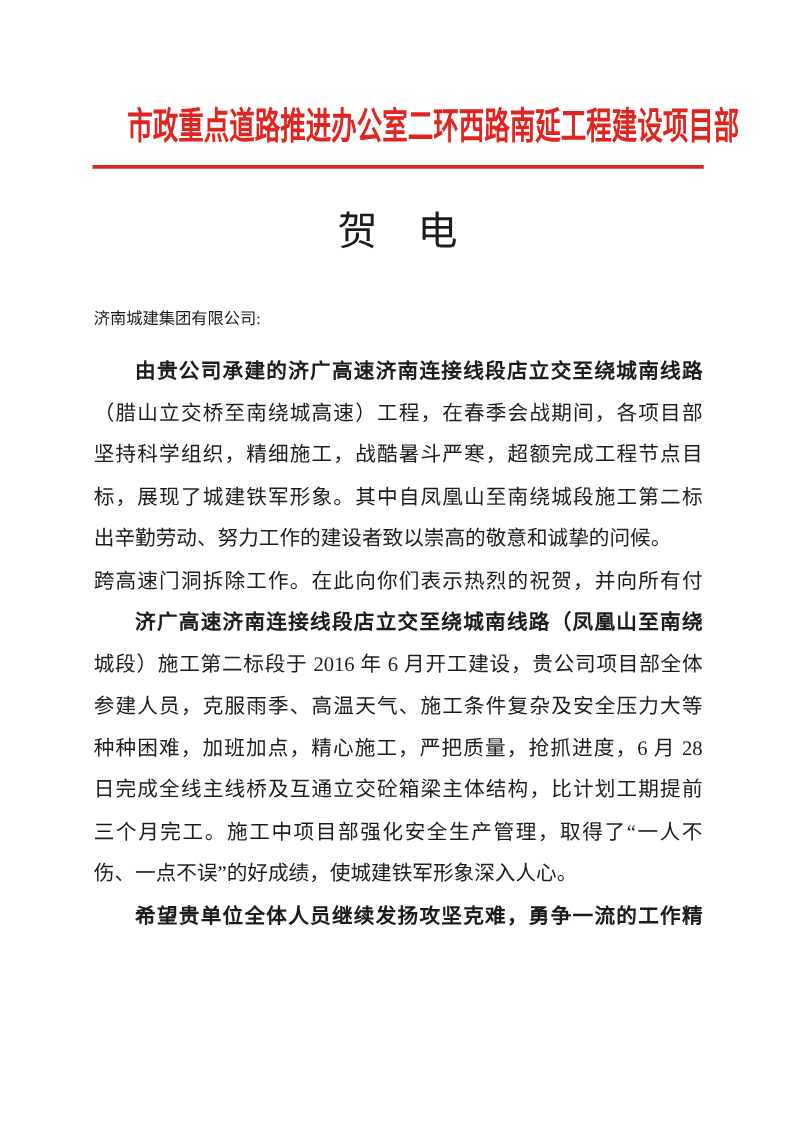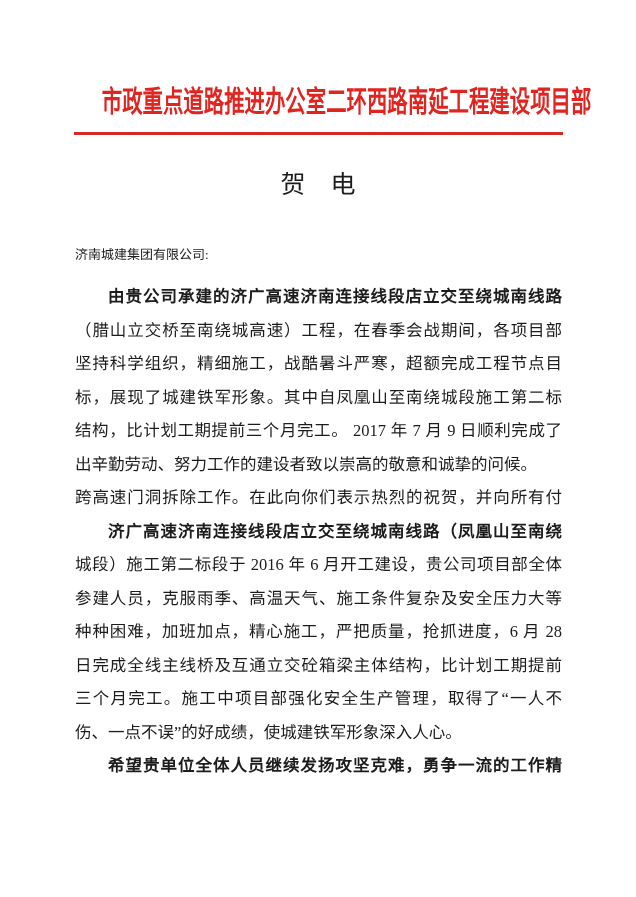--- a/index.html
+++ b/index.html
@@ -30,21 +30,21 @@
     letter-spacing:0;
   }
   .letterhead-rule{
     position:absolute;top:132px;left:74px;
     width:489px;height:3px;
     background:var(--rule-red);
   }
   .doc-title{
     position:absolute;top:168px;left:0;width:636px;
     text-align:center;
-    font-size:25px;line-height:34px;
+    font-size:32px;line-height:34px;
     color:var(--ink);
     font-weight:normal;
   }
   .salutation{
     position:absolute;top:243px;left:75px;width:487px;
     font-size:13px;line-height:24px;
     color:var(--ink);
   }
   .doc-body{
     position:absolute;top:280px;left:75px;width:487px;
@@ -66,21 +66,20 @@
 <div class="page">
   <div class="letterhead">市政重点道路推进办公室二环西路南延工程建设项目部</div>
   <div class="letterhead-rule"></div>
   <div class="doc-title">贺　电</div>
   <div class="salutation">济南城建集团有限公司:</div>
   <div class="doc-body" id="body-text">
       <div class="line indent">由贵公司承建的济广高速济南连接线段店立交至绕城南线路</div>
       <div class="line">（腊山立交桥至南绕城高速）工程，在春季会战期间，各项目部</div>
       <div class="line">坚持科学组织，精细施工，战酷暑斗严寒，超额完成工程节点目</div>
       <div class="line">标，展现了城建铁军形象。其中自凤凰山至南绕城段施工第二标</div>
-      <div class="line">结构，比计划工期提前三个月完工。 2017 年 7 月 9 日顺利完成了</div>
       <div class="line no-stretch">出辛勤劳动、努力工作的建设者致以崇高的敬意和诚挚的问候。</div>
       <div class="line">跨高速门洞拆除工作。在此向你们表示热烈的祝贺，并向所有付</div>
       <div class="line indent">济广高速济南连接线段店立交至绕城南线路（凤凰山至南绕</div>
       <div class="line">城段）施工第二标段于 2016 年 6 月开工建设，贵公司项目部全体</div>
       <div class="line">参建人员，克服雨季、高温天气、施工条件复杂及安全压力大等</div>
       <div class="line">种种困难，加班加点，精心施工，严把质量，抢抓进度，6 月 28</div>
       <div class="line">日完成全线主线桥及互通立交砼箱梁主体结构，比计划工期提前</div>
       <div class="line">三个月完工。施工中项目部强化安全生产管理，取得了“一人不</div>
       <div class="line no-stretch">伤、一点不误”的好成绩，使城建铁军形象深入人心。</div>
       <div class="line indent">希望贵单位全体人员继续发扬攻坚克难，勇争一流的工作精</div>

